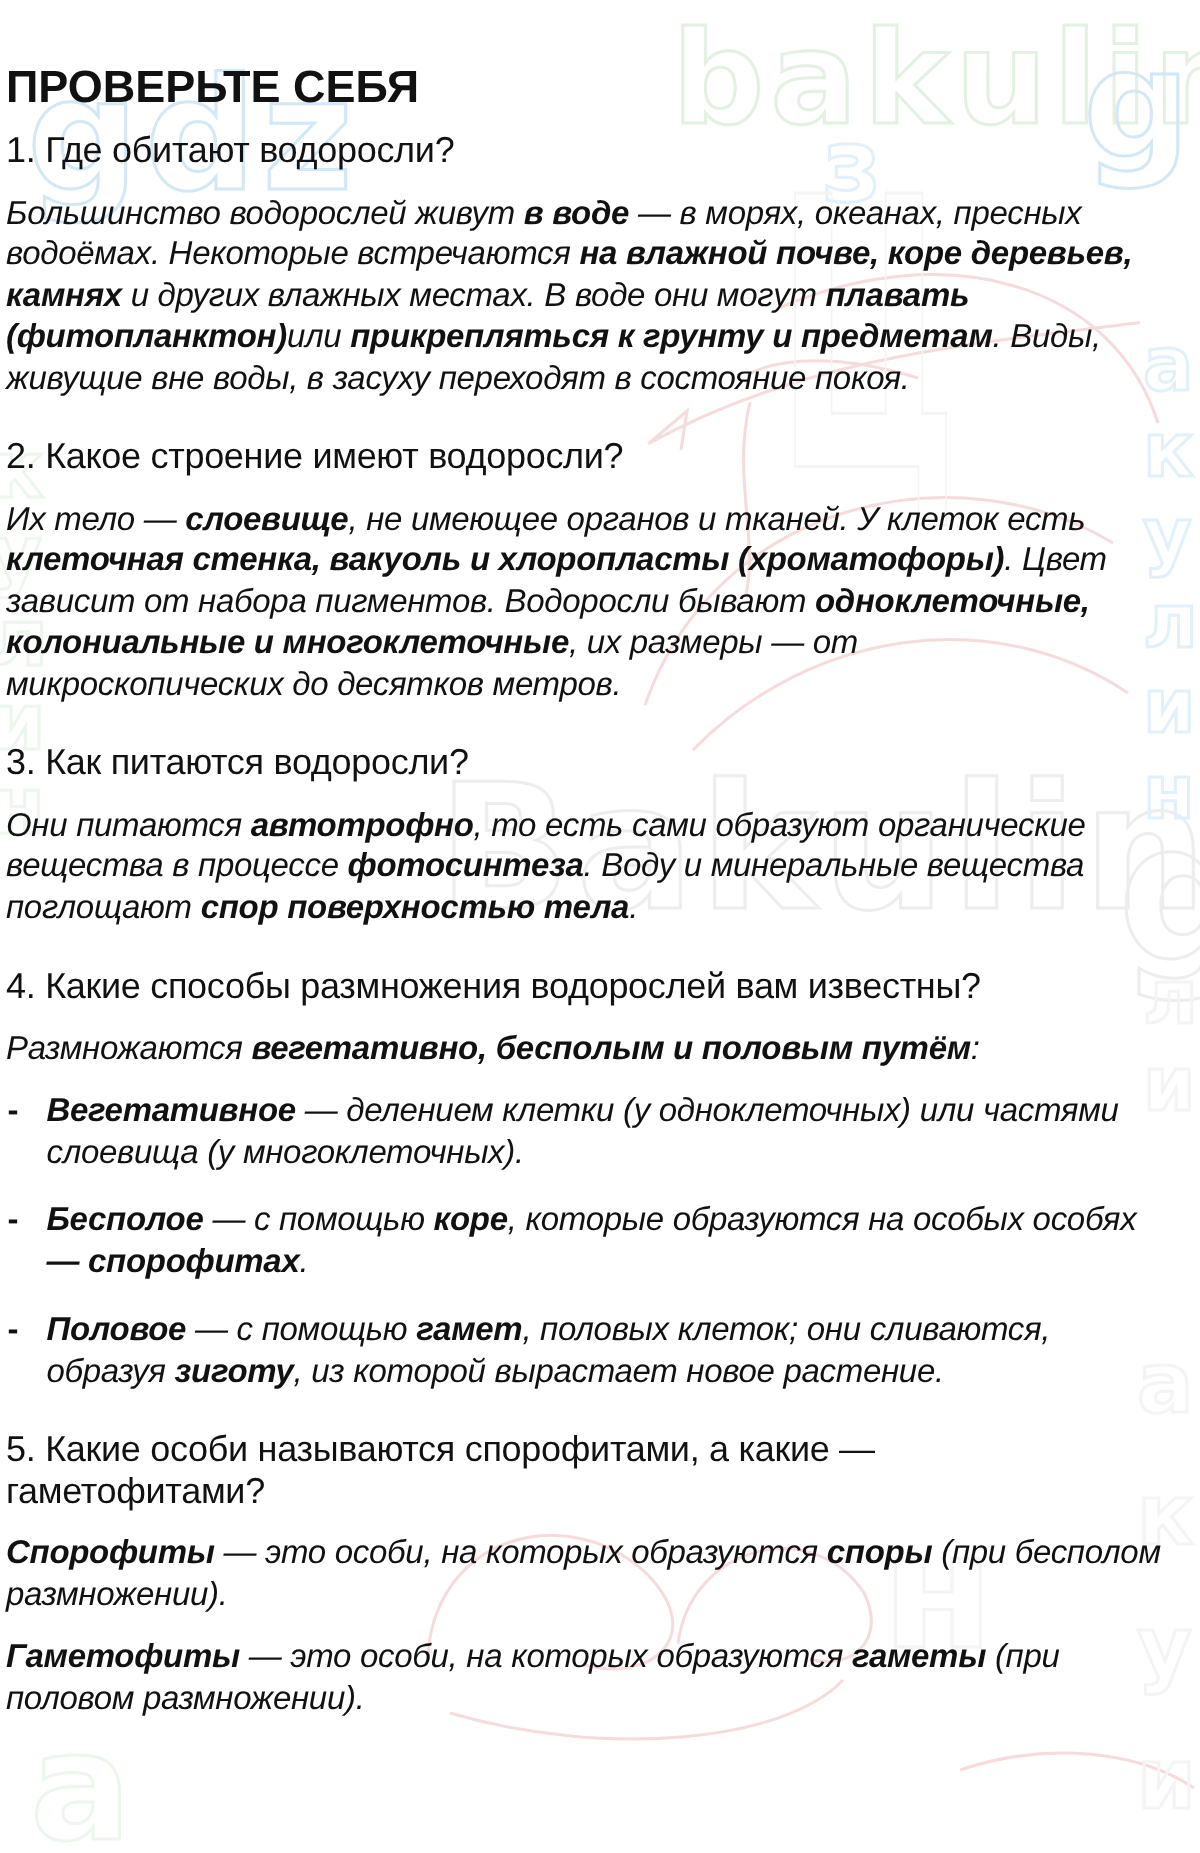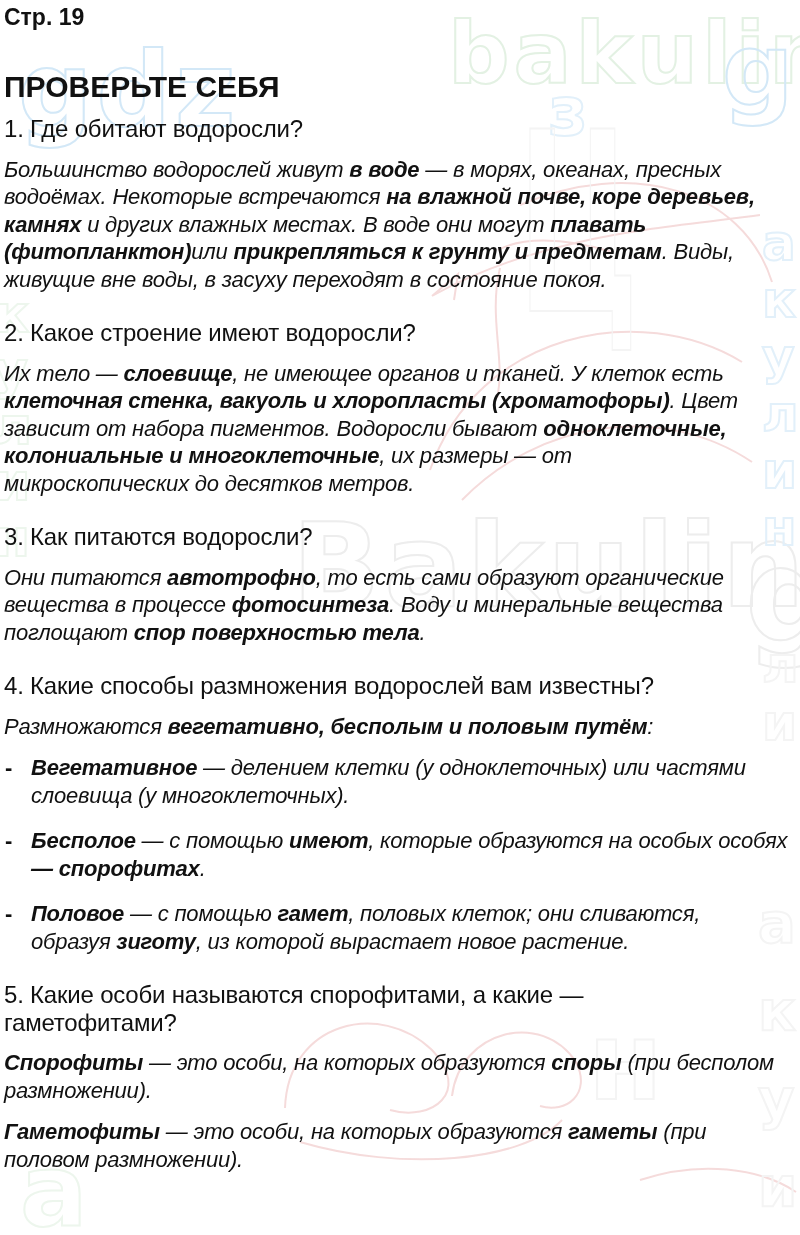--- a/index.html
+++ b/index.html
@@ -81,21 +81,20 @@
       <div class="wm wm-gray-faint" style="left: 762px; top: 640px; font-size: 50px;">л</div>
       <div class="wm wm-gray-faint" style="left: 762px; top: 698px; font-size: 50px;">и</div>
       <div class="wm wm-gray-faint" style="left: 758px; top: 895px; font-size: 56px;">а</div>
       <div class="wm wm-gray-faint" style="left: 758px; top: 983px; font-size: 56px;">к</div>
       <div class="wm wm-gray-faint" style="left: 758px; top: 1071px; font-size: 56px;">у</div>
       <div class="wm wm-gray-faint" style="left: 758px; top: 1159px; font-size: 56px;">и</div>
     </div>
 </div>
 
 <div class="content">
-  <p class="page-label">Стр. 19</p>
   <h1 class="main-heading">ПРОВЕРЬТЕ СЕБЯ</h1>
   <div id="qa-list">
       <section class="qa-item">
         <h2 class="question">1. Где обитают водоросли?</h2>
         <p class="rich">Большинство водорослей живут <b>в воде</b> — в морях, океанах, пресных
 водоёмах. Некоторые встречаются <b>на влажной почве, коре деревьев,
 камнях</b> и других влажных местах. В воде они могут <b>плавать
 (фитопланктон)</b>или <b>прикрепляться к грунту и предметам</b>. Виды,
 живущие вне воды, в засуху переходят в состояние покоя.</p>
       </section>
@@ -116,21 +115,21 @@
       <section class="qa-item">
         <h2 class="question">4. Какие способы размножения водорослей вам известны?</h2>
         <p class="rich">Размножаются <b>вегетативно, бесполым и половым путём</b>:</p>
         <div class="bullet">
           <span class="dash">-</span>
           <p class="rich"><b>Вегетативное</b> — делением клетки (у одноклеточных) или частями
 слоевища (у многоклеточных).</p>
         </div>
         <div class="bullet">
           <span class="dash">-</span>
-          <p class="rich"><b>Бесполое</b> — с помощью <b>имеют</b>, которые образуются на особых особях
+          <p class="rich"><b>Бесполое</b> — с помощью <b>коре</b>, которые образуются на особых особях
 <b>— спорофитах</b>.</p>
         </div>
         <div class="bullet">
           <span class="dash">-</span>
           <p class="rich"><b>Половое</b> — с помощью <b>гамет</b>, половых клеток; они сливаются,
 образуя <b>зиготу</b>, из которой вырастает новое растение.</p>
         </div>
       </section>
       <section class="qa-item">
         <h2 class="question">5. Какие особи называются спорофитами, а какие —

